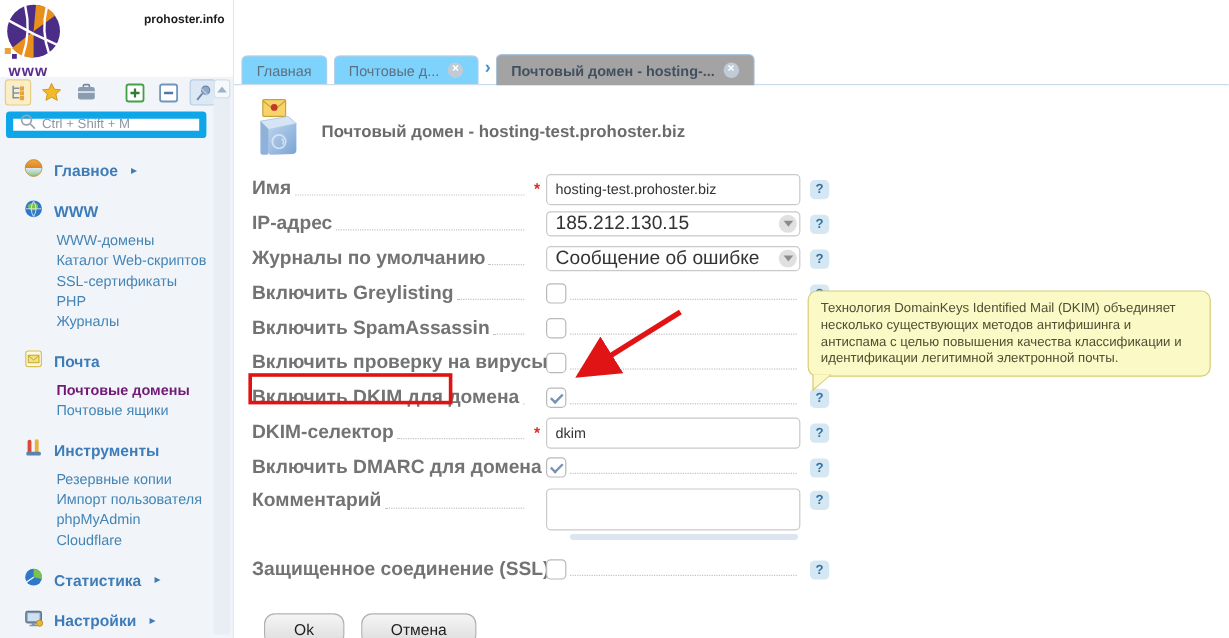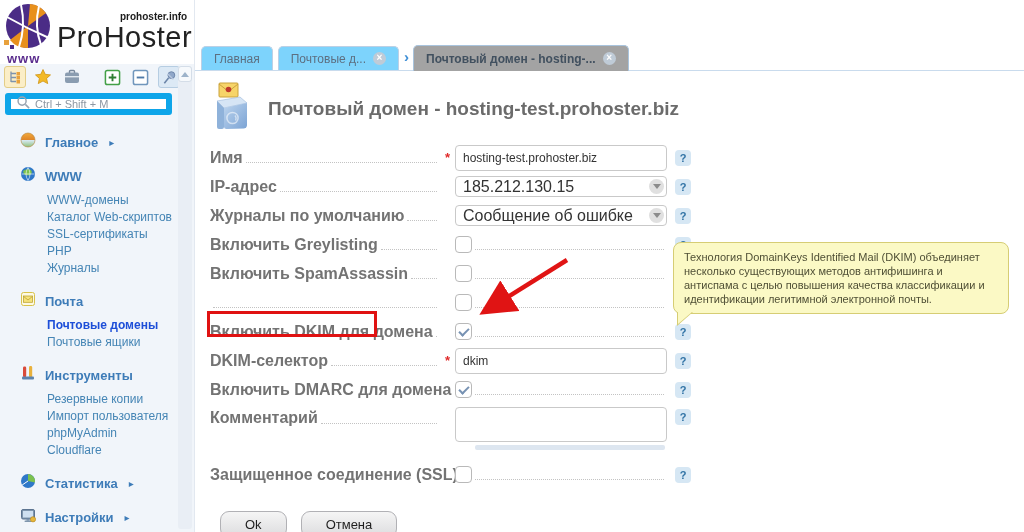--- a/index.html
+++ b/index.html
@@ -28,42 +28,42 @@
   .searchbox input { border:none; outline:none; width:120px; font-size:11px; color:#6d7681;
     font-family:"Liberation Sans",sans-serif; background:transparent; }
   .searchbox input::placeholder { color:#8d97a2; opacity:1; }
   .menu { position:absolute; left:0; top:118px; width:180px; }
   .section { margin-top:14px; }
   .sec-head { display:flex; align-items:center; gap:9px; padding-left:20px; height:20px; cursor:pointer; }
   .sec-label { font-size:13px; font-weight:bold; color:#3e7cb8; }
   .sec-arrow { font-size:10px; color:#3e7cb8; margin-left:2px; }
   .sec-items { margin:6px 0 0 47px; }
   .sitem { font-size:12px; color:#4585b5; line-height:17px; cursor:pointer; white-space:nowrap; }
-  .sitem.active { color:#1d4ed8; font-weight:bold; }
+  .sitem.active { color:#701a75; font-weight:bold; }
   .side-scroll { position:absolute; right:2px; top:66px; width:14px; bottom:3px;
     background:#e9eef5; border-radius:3px; }
   .scroll-up { width:14px; height:16px; background:#f6f9fc; border:1px solid #d4dde8; border-radius:3px;
     display:flex; align-items:center; justify-content:center; }
   .scroll-up .tri { width:0; height:0; border-left:4px solid transparent; border-right:4px solid transparent;
     border-bottom:5px solid #9db3ca; }
   
   .main { position:absolute; left:195px; top:0; right:0; bottom:0; background:#fff; }
   .tabbar { position:absolute; top:45px; left:0; right:0; height:26px;
     border-bottom:1px solid #c9dbed; display:flex; align-items:flex-end; padding-left:6px; }
   .tab { height:24px; background:#7dd3fc; border:1px solid #bcd0e5; border-bottom:none;
     border-radius:5px 5px 0 0; padding:0 12px; display:flex; align-items:center; gap:7px;
     font-size:12px; color:#5d6f81; margin-right:5px; cursor:pointer; }
   .tab.active { background:#a3a3a3; border-color:#a9c4dd; height:26px; margin-bottom:-1px;
     font-weight:bold; color:#41505f; z-index:2; }
   .tab-close { width:13px; height:13px; border-radius:50%; background:#bfcbd7; color:#fff;
     font-size:10px; line-height:12px; text-align:center; font-weight:bold; cursor:pointer; }
   .tab-sep { color:#3f8fd6; font-weight:bold; font-size:15px; margin:0 4px 3px 0; align-self:center; }
   .content { position:absolute; top:71px; left:0; right:0; bottom:0; padding-left:15px; }
   .title-row { display:flex; align-items:center; gap:14px; margin-top:12px; height:52px; }
-  .page-title { font-size:19px; font-weight:bold; color:#6b6b6b; }
+  .page-title { font-size:14px; font-weight:bold; color:#6b6b6b; }
   
   .form { margin-top:8px; }
   .row { display:flex; align-items:center; height:29px; }
   .lblzone { width:230px; display:flex; align-items:center; }
   .lbl { font-size:16px; color:#737373; white-space:nowrap;font-weight:bold; }
   .dots { flex:1; border-bottom:1px dotted #c3c3c3; height:1px; margin:0 3px; transform:translateY(5px); }
   .req { width:15px; text-align:center; color:#e02a2a; font-weight:bold; font-size:13px; }
   .ctrl { width:212px; display:flex; align-items:center; position:relative; }
   .txt { width:100%; height:20px; border:1px solid #c9c9c9; border-radius:4px; padding:12px 7px;
     font-size:12px; color:#333; font-family:"Liberation Sans",sans-serif; outline:none; }
@@ -116,21 +116,20 @@
         <path d="M26 24 L8 38 A22 22 0 0 0 26 46 Z" fill="#e8901c"></path>
         <path d="M5 15 Q26 27 47 36" stroke="#fff" stroke-width="2" fill="none"></path>
         <path d="M19 3 Q24 24 17 45" stroke="#fff" stroke-width="2" fill="none"></path>
         <path d="M37 4 Q32 24 39 43" stroke="#fff" stroke-width="2" fill="none"></path>
         <rect x="2" y="38" width="5" height="5" fill="#e8a13c"></rect>
         <rect x="8" y="43" width="4" height="4" fill="#4b2c86"></rect>
       </svg>
     </span>
     <span class="www-label">www</span>
     <span class="brand-site">prohoster.info</span>
-    <span class="brand-name">ProHoster</span>
   </div>
 
   <div class="toolbar">
     <span class="tbtn hl">
       <svg width="16" height="16" viewBox="0 0 16 16">
         <path d="M4 2.5 V13" stroke="#7d93ad" stroke-width="1.3" fill="none"></path>
         <path d="M4 4.5 H9 M4 8.5 H9 M4 12.5 H9" stroke="#7d93ad" stroke-width="1.3" fill="none"></path>
         <rect x="9.5" y="3" width="3.5" height="3.5" fill="#e8a23c"></rect>
         <rect x="9.5" y="7" width="3.5" height="3.5" fill="#e8a23c"></rect>
         <rect x="9.5" y="11" width="3.5" height="3.5" fill="#e8a23c"></rect>
@@ -399,20 +398,21 @@
         <div class="req"></div>
         <div class="ctrl">
             <div class="checkbox"></div>
             <span class="dots"></span>
           </div>
         <div class="help">?</div>
       </div>
 
       <div class="row">
         <div class="lblzone">
+            <span class="lbl">Включить проверку на вирусы</span>
             <span class="dots"></span>
           </div>
         <div class="req"></div>
         <div class="ctrl">
             <div class="checkbox"></div>
             <span class="dots"></span>
           </div>
         <div class="help">?</div>
       </div>
 

